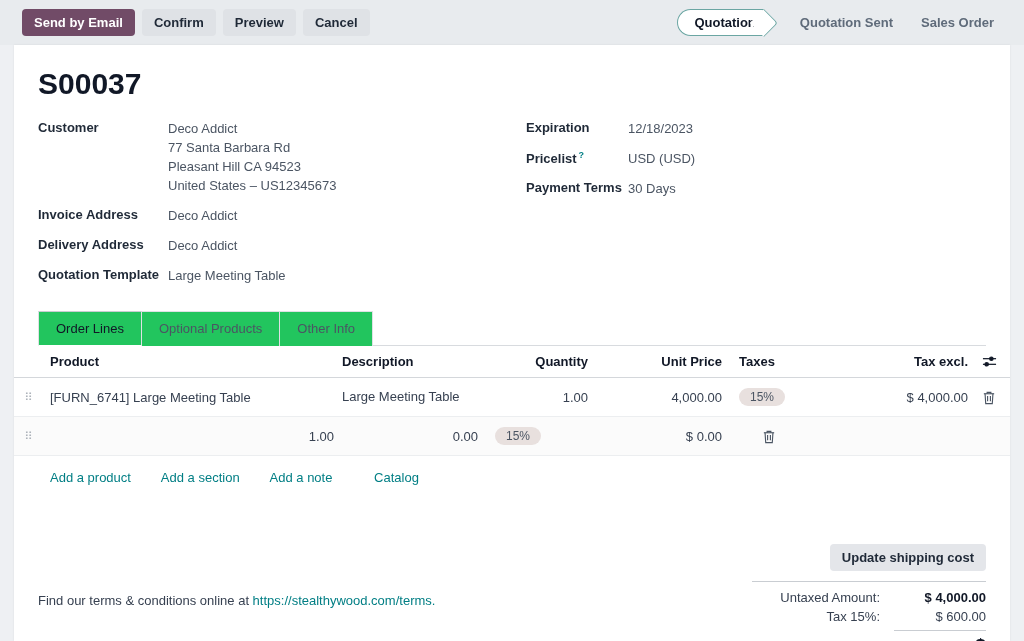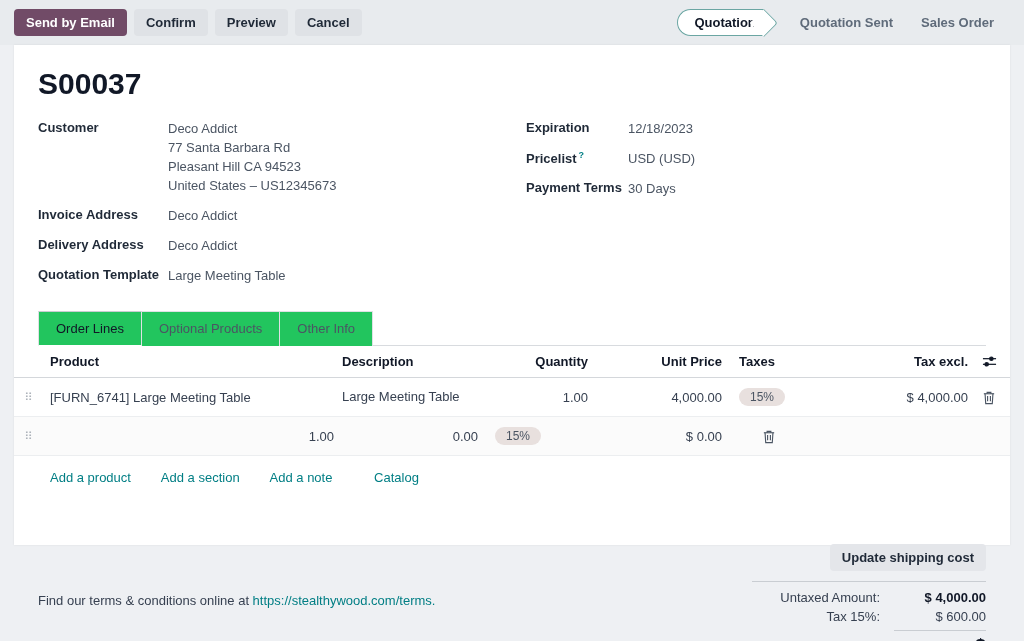--- a/index.html
+++ b/index.html
@@ -13,40 +13,40 @@
   }
   
   .topbar {
     height:45px; background:#e8ebee; display:flex; align-items:center;
     padding:0 16px 0 14px;
   }
   .btn {
     border:none; border-radius:4px; padding:6px 12px; font-size:13px;
     font-weight:600; cursor:pointer; font-family:inherit; white-space:nowrap;
   }
-  .btn-primary { background:#714B67; color:#fff; }
+  .btn-primary { background:#714B67; color:#fff;margin-left:8px; }
   .btn-secondary { background:#dfe2e6; color:#1f2937; margin-left:7px; }
   .btn-secondary:first-of-type { margin-left:8px; }
   
   .statusbar { margin-left:auto; display:flex; align-items:center; font-size:13px; }
   .step { color:#5f6b7a; font-weight:600; padding:5px 14px; white-space:nowrap; }
   .step-active {
     position:relative; background:#fff; color:#111827; font-weight:700;
     border:1px solid #6ba6a3; border-right:none; border-radius:14px 0 0 14px;
     padding:5px 8px 5px 16px; margin-right:22px;
   }
   .step-active::after {
     content:""; position:absolute; top:50%; right:-10px; width:19px; height:19px;
     background:#fff; transform:translateY(-50%) rotate(45deg);
     border-top:1px solid #6ba6a3; border-right:1px solid #6ba6a3;
     border-radius:0 4px 0 0;
   }
   
   .sheet {
-    margin:0 14px; background:#fff; height:500px; padding:22px 24px 0 24px;
+    margin:0 14px; background:#fff; height:596px; padding:22px 24px 0 24px;
     box-shadow:0 0 2px rgba(0,0,0,.08);
   }
   .record-title { font-size:30px; font-weight:700; color:#111827; margin-bottom:18px; }
   .fields { display:flex; }
   .fields-left { width:488px; }
   .fields-right { flex:1; }
   .frow { display:flex; margin-bottom:11px; }
   .flabel { width:130px; font-weight:700; color:#1f2937; padding-top:1px; flex-shrink:0; }
   .fields-right .flabel { width:102px; }
   .fvalue { color:#4b5563; line-height:19px; }

